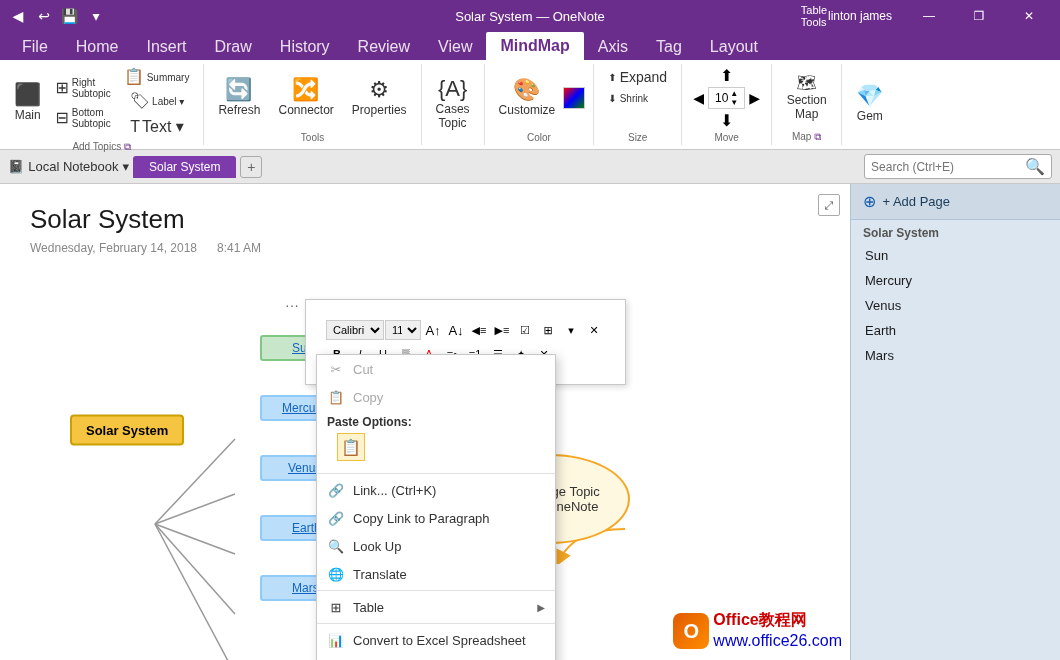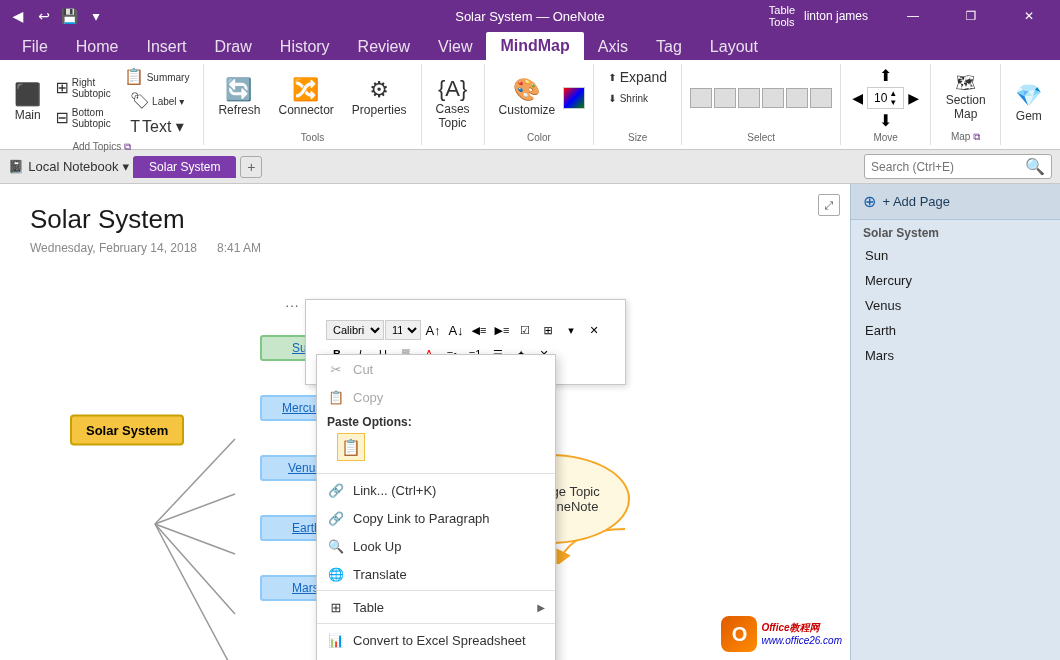--- a/index.html
+++ b/index.html
@@ -10,21 +10,21 @@
       background: #6b2d8b;
       height: 32px;
       display: flex;
       align-items: center;
       justify-content: space-between;
       padding: 0 8px;
       color: white;
     }
     .title-bar-left { display: flex; align-items: center; gap: 6px; }
     .title-bar-center { font-size: 13px; color: white; position: absolute; left: 50%; transform: translateX(-50%); }
-    .title-bar-right { display: flex; align-items: center; gap: 12px; font-size: 12px; }
+    .title-bar-right { display: flex; align-items: center; gap: 4px; font-size: 12px; }
     .win-btn { width: 46px; height: 32px; display: flex; align-items: center; justify-content: center; cursor: pointer; font-size: 12px; }
     .tb-icon { width: 20px; height: 20px; display: flex; align-items: center; justify-content: center; font-size: 14px; color: white; cursor: pointer; }
 
     
     .ribbon-tabs {
       background: #6b2d8b;
       height: 28px;
       display: flex;
       align-items: flex-end;
       padding-left: 8px;
@@ -426,21 +426,21 @@
       height: 36px;
       background: linear-gradient(135deg, #e05a00, #ff8c00);
       border-radius: 8px;
       display: flex;
       align-items: center;
       justify-content: center;
       color: white;
       font-size: 20px;
       font-weight: bold;
     }
-    .watermark-text { font-size: 10px; color: #0000cc; line-height: 1.3; font-style: italic; }
+    .watermark-text { font-size: 16px; color: #0000cc; line-height: 1.3; }
   </style>
 </head>
 <body>
 
 <div class="title-bar">
   <div class="title-bar-left">
     <div class="tb-icon">◀</div>
     <div class="tb-icon">↩</div>
     <div class="tb-icon">💾</div>
     <div class="tb-icon">▾</div>
@@ -553,35 +553,20 @@
         <span style="font-size:14px;">Expand</span>
       </div>
       <div class="ribbon-btn" style="flex-direction:row;gap:3px;">
         <span>⬇</span>
         <span style="font-size:10px;">Shrink</span>
       </div>
     </div>
     <div class="ribbon-group-label">Size</div>
   </div>
 
-  <div class="ribbon-group" style="min-width:90px;">
-    <div class="ribbon-buttons" style="flex-wrap:wrap;gap:2px;align-items:center;justify-content:center;">
-      <div style="display:flex;gap:2px;">
-        <div style="width:22px;height:20px;background:#ddd;border:1px solid #aaa;cursor:pointer;"></div>
-        <div style="width:22px;height:20px;background:#ddd;border:1px solid #aaa;cursor:pointer;"></div>
-        <div style="width:22px;height:20px;background:#ddd;border:1px solid #aaa;cursor:pointer;"></div>
-      </div>
-      <div style="display:flex;gap:2px;">
-        <div style="width:22px;height:20px;background:#ddd;border:1px solid #aaa;cursor:pointer;"></div>
-        <div style="width:22px;height:20px;background:#ddd;border:1px solid #aaa;cursor:pointer;"></div>
-        <div style="width:22px;height:20px;background:#ddd;border:1px solid #aaa;cursor:pointer;"></div>
-      </div>
-    </div>
-    <div class="ribbon-group-label">Select</div>
-  </div>
 
   <div class="ribbon-group" style="min-width:90px;">
     <div class="ribbon-buttons" style="flex-direction:column;align-items:center;gap:2px;">
       <div style="font-size:16px;cursor:pointer;">⬆</div>
       <div style="display:flex;align-items:center;gap:4px;">
         <span style="font-size:14px;cursor:pointer;">◀</span>
         <div style="border:1px solid #ccc;padding:1px 6px;font-size:12px;display:flex;align-items:center;gap:2px;">
           <span>10</span>
           <div style="display:flex;flex-direction:column;gap:0px;font-size:8px;">
               <span>▲</span>

